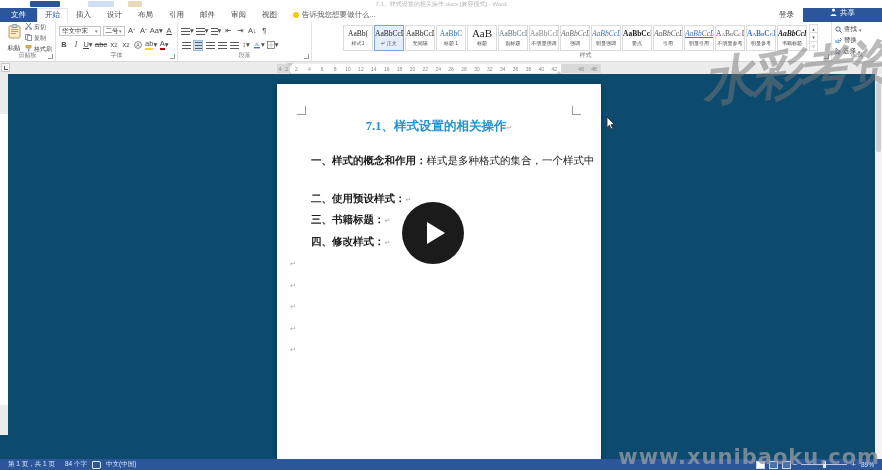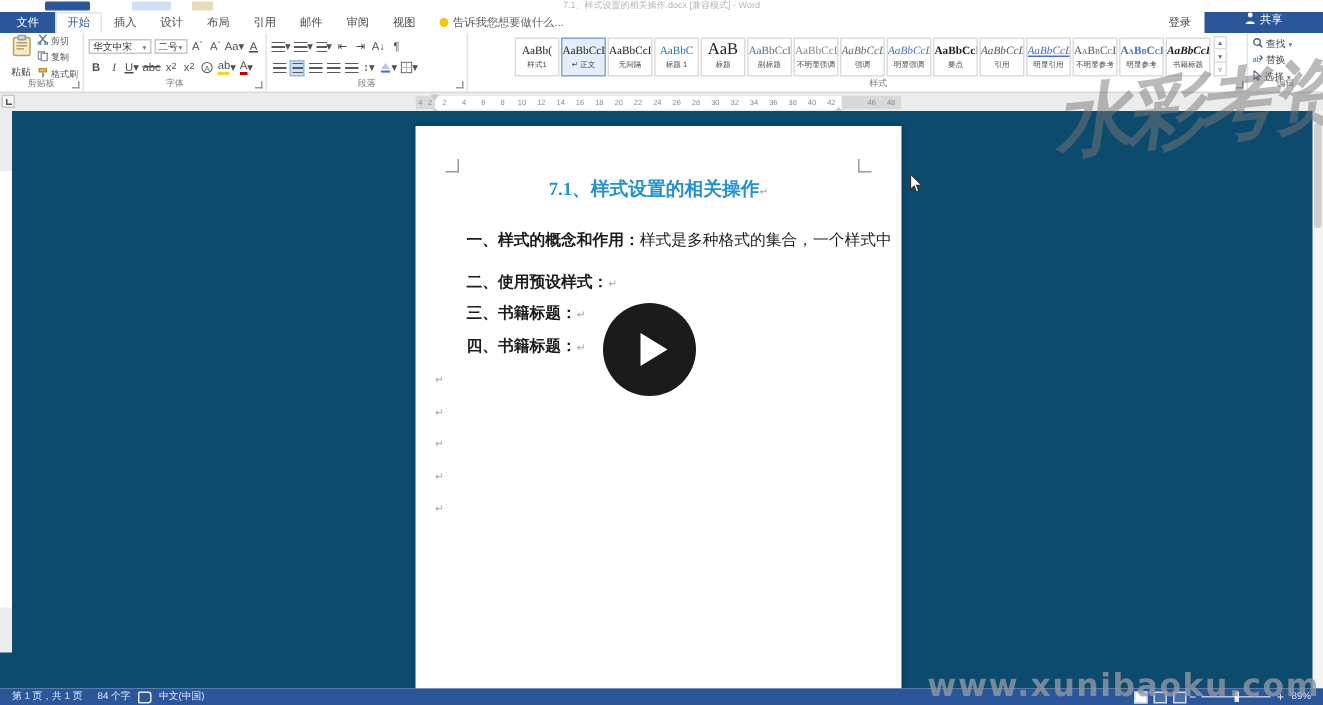--- a/index.html
+++ b/index.html
@@ -102,21 +102,21 @@
   .crop{position:absolute;width:8px;height:8px;}
   .crop-tl{left:20px;top:22px;border-right:1px solid #9a9a9a;border-bottom:1px solid #9a9a9a;}
   .crop-tr{right:20px;top:22px;border-left:1px solid #9a9a9a;border-bottom:1px solid #9a9a9a;}
   .doc-heading{position:absolute;left:0;right:0;top:34px;text-align:center;font-size:12.5px;font-weight:bold;
                color:#2492d1;font-family:"Liberation Serif",serif;}
   .pilcrow{color:#a8a8a8;font-size:7px;font-weight:normal;}
   .doc-body{position:absolute;left:13px;right:13px;top:66px;font-family:"Liberation Serif",serif;
             font-size:10.5px;color:#1d1d1d;line-height:21.5px;}
   .doc-line{height:21.5px;white-space:nowrap;overflow:visible;}
   .doc-line.indent{padding-left:21px;}
-  .doc-line.para-gap{margin-top:6px;font-family:Liberation Serif, serif;}
+  .doc-line.para-gap{margin-top:16px;font-family:Liberation Serif, serif;}
   .doc-line .lead{font-weight:bold;}
   .play-btn{position:absolute;left:402px;top:128px;width:62px;height:62px;border-radius:50%;background:rgba(10,10,10,.93);
             display:flex;align-items:center;justify-content:center;cursor:pointer;}
   .play-tri{width:0;height:0;border-left:18px solid #fff;border-top:11px solid transparent;border-bottom:11px solid transparent;margin-left:5px;}
   .mouse-cursor{position:absolute;left:606px;top:42px;}
 
   
   .statusbar{position:absolute;left:0;right:0;bottom:0;height:11px;background:#2b579a;color:#dfe8f8;
              font-size:6.5px;display:flex;align-items:center;padding:0 3px;box-sizing:border-box;}
   .sb-item{padding:0 5px;white-space:nowrap;}
@@ -468,21 +468,21 @@
   <div class="page">
     <div class="crop crop-tl"></div>
     <div class="crop crop-tr"></div>
     <div class="doc-heading">
       <span>7.1、样式设置的相关操作</span><span class="pilcrow">↵</span>
     </div>
     <div class="doc-body">
         <div class="doc-line indent"><span class="lead">一、样式的概念和作用：</span><span>样式是多种格式的集合，一个样式中</span></div>
         <div class="doc-line indent para-gap"><span class="lead">二、使用预设样式：</span><span class="pilcrow">↵</span></div>
         <div class="doc-line indent"><span class="lead">三、书籍标题：</span><span class="pilcrow">↵</span></div>
-        <div class="doc-line indent"><span class="lead">四、书籍标题：</span><span class="pilcrow">↵</span></div>
+        <div class="doc-line indent"><span class="lead">四、修改样式：</span><span class="pilcrow">↵</span></div>
         <div class="doc-line"><span class="pilcrow">↵</span></div>
         <div class="doc-line"><span class="pilcrow">↵</span></div>
         <div class="doc-line"><span class="pilcrow">↵</span></div>
         <div class="doc-line"><span class="pilcrow">↵</span></div>
         <div class="doc-line"><span class="pilcrow">↵</span></div>
       </div>
   </div>
 
   <div class="play-btn">
     <div class="play-tri"></div>

